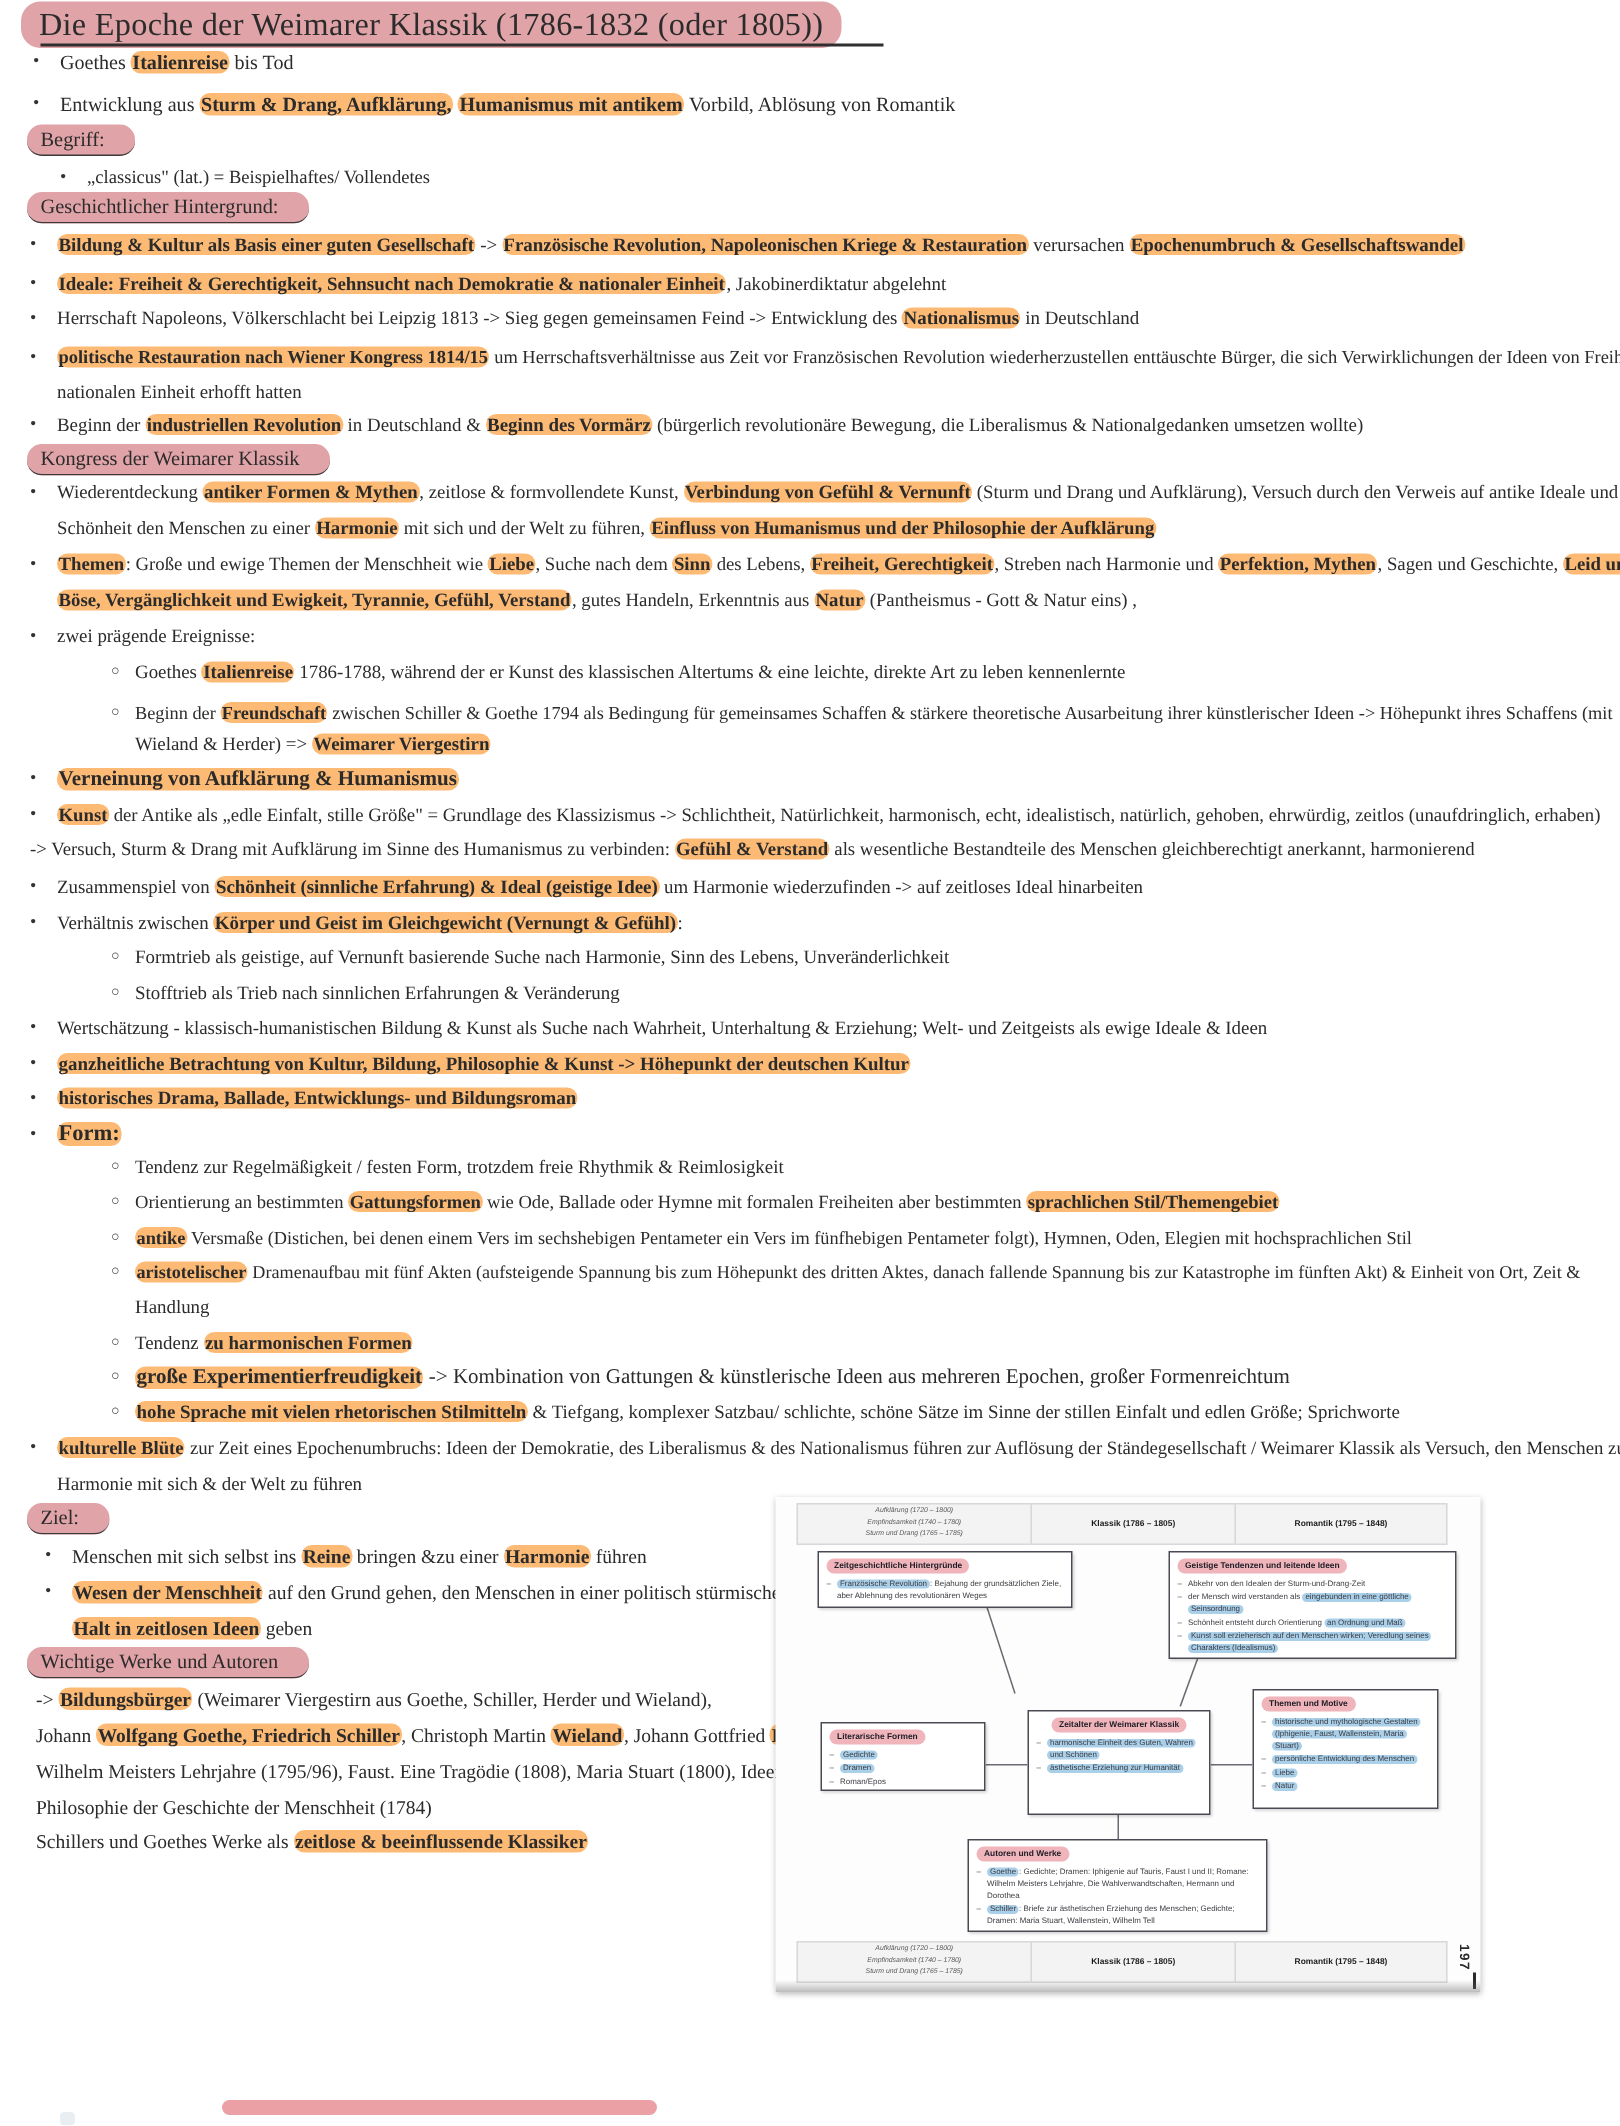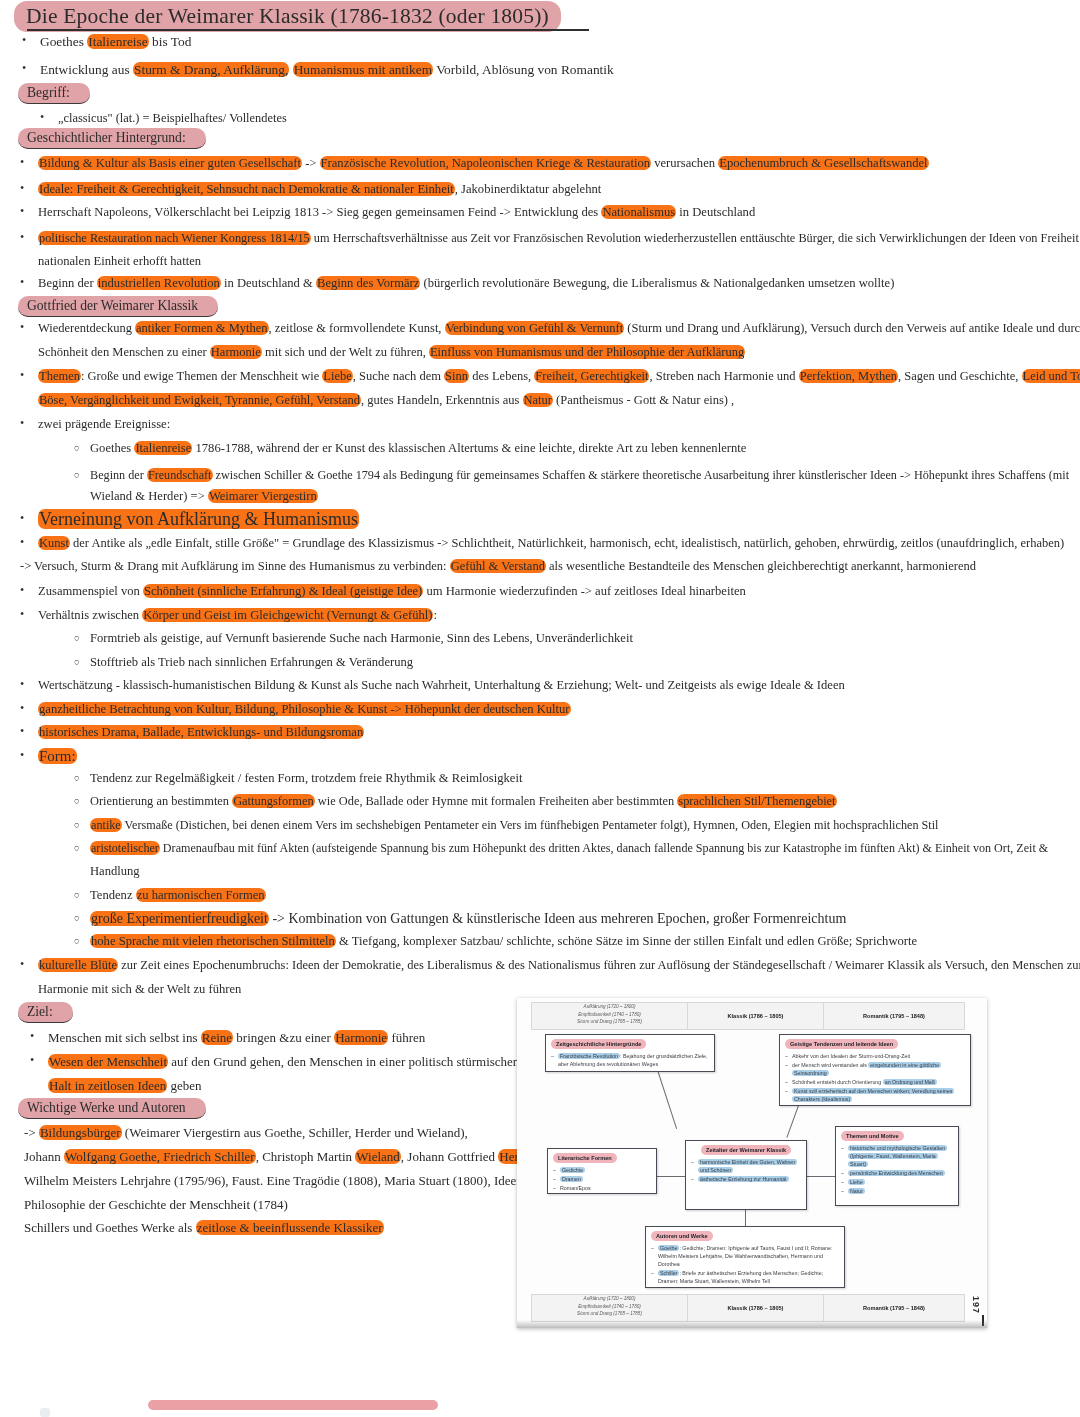--- a/index.html
+++ b/index.html
@@ -17,24 +17,25 @@
   }
   .page {
     position: relative;
     width: 1080px;
     height: 1417px;
     padding: 0;
   }
 
   
   .hl-blue {
-    background: #f97316;
+    background: #fdba74;
     border-radius: 7px;
     padding: 0 1px;
     box-decoration-break: clone;
+    font-weight: bold;
     -webkit-box-decoration-break: clone;
   }
   .hl-pink {
     background: #e0a3a8;
     border-radius: 10px;
     padding: 1px 8px 2px 8px;
     box-decoration-break: clone;
     -webkit-box-decoration-break: clone;
   }
   .u { border-bottom: 1.3px solid #3a3a3a; }
@@ -259,21 +260,21 @@
   </div>
   <div class="line" style="left:38px; top:253px; font-size:12.6px;">
     <span>nationalen Einheit erhofft hatten</span>
   </div>
 
   <div class="line bullet" style="left:38px; top:275px; font-size:12.6px;">
     <span>Beginn der </span><span class="hl-blue">industriellen Revolution</span><span> in Deutschland &amp; </span><span class="hl-blue">Beginn des Vormärz</span><span> (bürgerlich revolutionäre Bewegung, die  Liberalismus &amp; Nationalgedanken umsetzen wollte)</span>
   </div>
 
   <div class="sect" style="left:18px; top:298px;">
-    <span class="hl-pink u">Gottfried der Weimarer Klassik</span>
+    <span class="hl-pink u">Kongress der Weimarer Klassik</span>
   </div>
 
   <div class="line bullet" style="left:38px; top:320px; font-size:12.5px;">
     <span>Wiederentdeckung </span><span class="hl-blue">antiker Formen &amp; Mythen</span><span>, zeitlose &amp; formvollendete Kunst, </span><span class="hl-blue">Verbindung von Gefühl &amp; Vernunft</span><span> (Sturm und Drang und Aufklärung), Versuch durch den Verweis auf antike Ideale und durch</span>
   </div>
   <div class="line" style="left:38px; top:344px; font-size:12.5px;">
     <span>Schönheit den Menschen zu einer </span><span class="hl-blue">Harmonie</span><span> mit sich und der Welt zu führen, </span><span class="hl-blue">Einfluss von Humanismus und der Philosophie der Aufklärung</span>
   </div>
 
   <div class="line bullet" style="left:38px; top:368px; font-size:12.5px;">
@@ -291,21 +292,21 @@
     <span>Goethes </span><span class="hl-blue">Italienreise</span><span> 1786-1788, während der er Kunst des klassischen Altertums &amp; eine leichte, direkte Art zu leben kennenlernte</span>
   </div>
 
   <div class="line circ" style="left:90px; top:467px; font-size:12.2px;">
     <span>Beginn der </span><span class="hl-blue">Freundschaft</span><span> zwischen Schiller &amp; Goethe 1794 als Bedingung für gemeinsames Schaffen &amp; stärkere theoretische Ausarbeitung ihrer künstlerischer Ideen -&gt; Höhepunkt ihres Schaffens (mit</span>
   </div>
   <div class="line" style="left:90px; top:488px; font-size:12.6px;">
     <span>Wieland &amp; Herder) =&gt; </span><span class="hl-blue">Weimarer Viergestirn</span>
   </div>
 
-  <div class="line bullet" style="left:38px; top:511px; font-size:18px;">
+  <div class="line bullet" style="left:38px; top:511px; font-size:14px;">
     <span class="hl-blue">Verneinung von Aufklärung &amp; Humanismus</span>
   </div>
 
   <div class="line bullet" style="left:38px; top:535px; font-size:12.5px;">
     <span class="hl-blue">Kunst</span><span> der Antike als „edle Einfalt, stille Größe" = Grundlage des Klassizismus -&gt; Schlichtheit, Natürlichkeit, harmonisch, echt, idealistisch, natürlich, gehoben, ehrwürdig, zeitlos (unaufdringlich, erhaben)</span>
   </div>
 
   <div class="line" style="left:20px; top:558px; font-size:12.5px;">
     <span>-&gt; Versuch,  Sturm &amp; Drang mit  Aufklärung im Sinne des Humanismus zu verbinden: </span><span class="hl-blue">Gefühl &amp; Verstand</span><span> als wesentliche Bestandteile des Menschen  gleichberechtigt anerkannt, harmonierend</span>
   </div>

